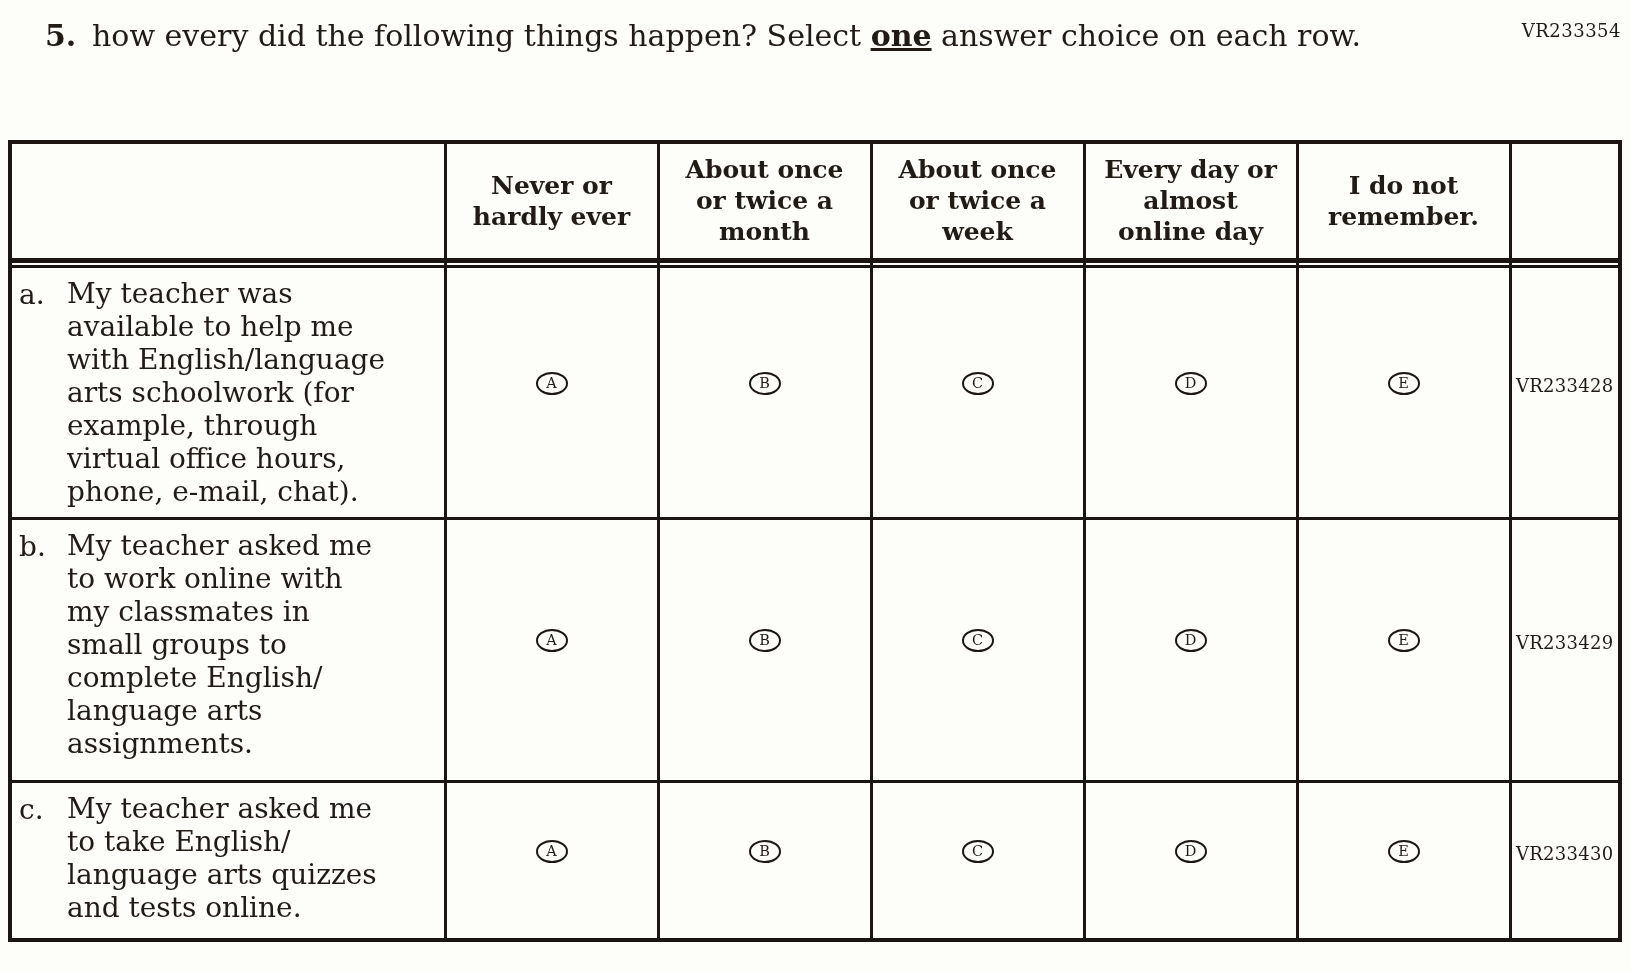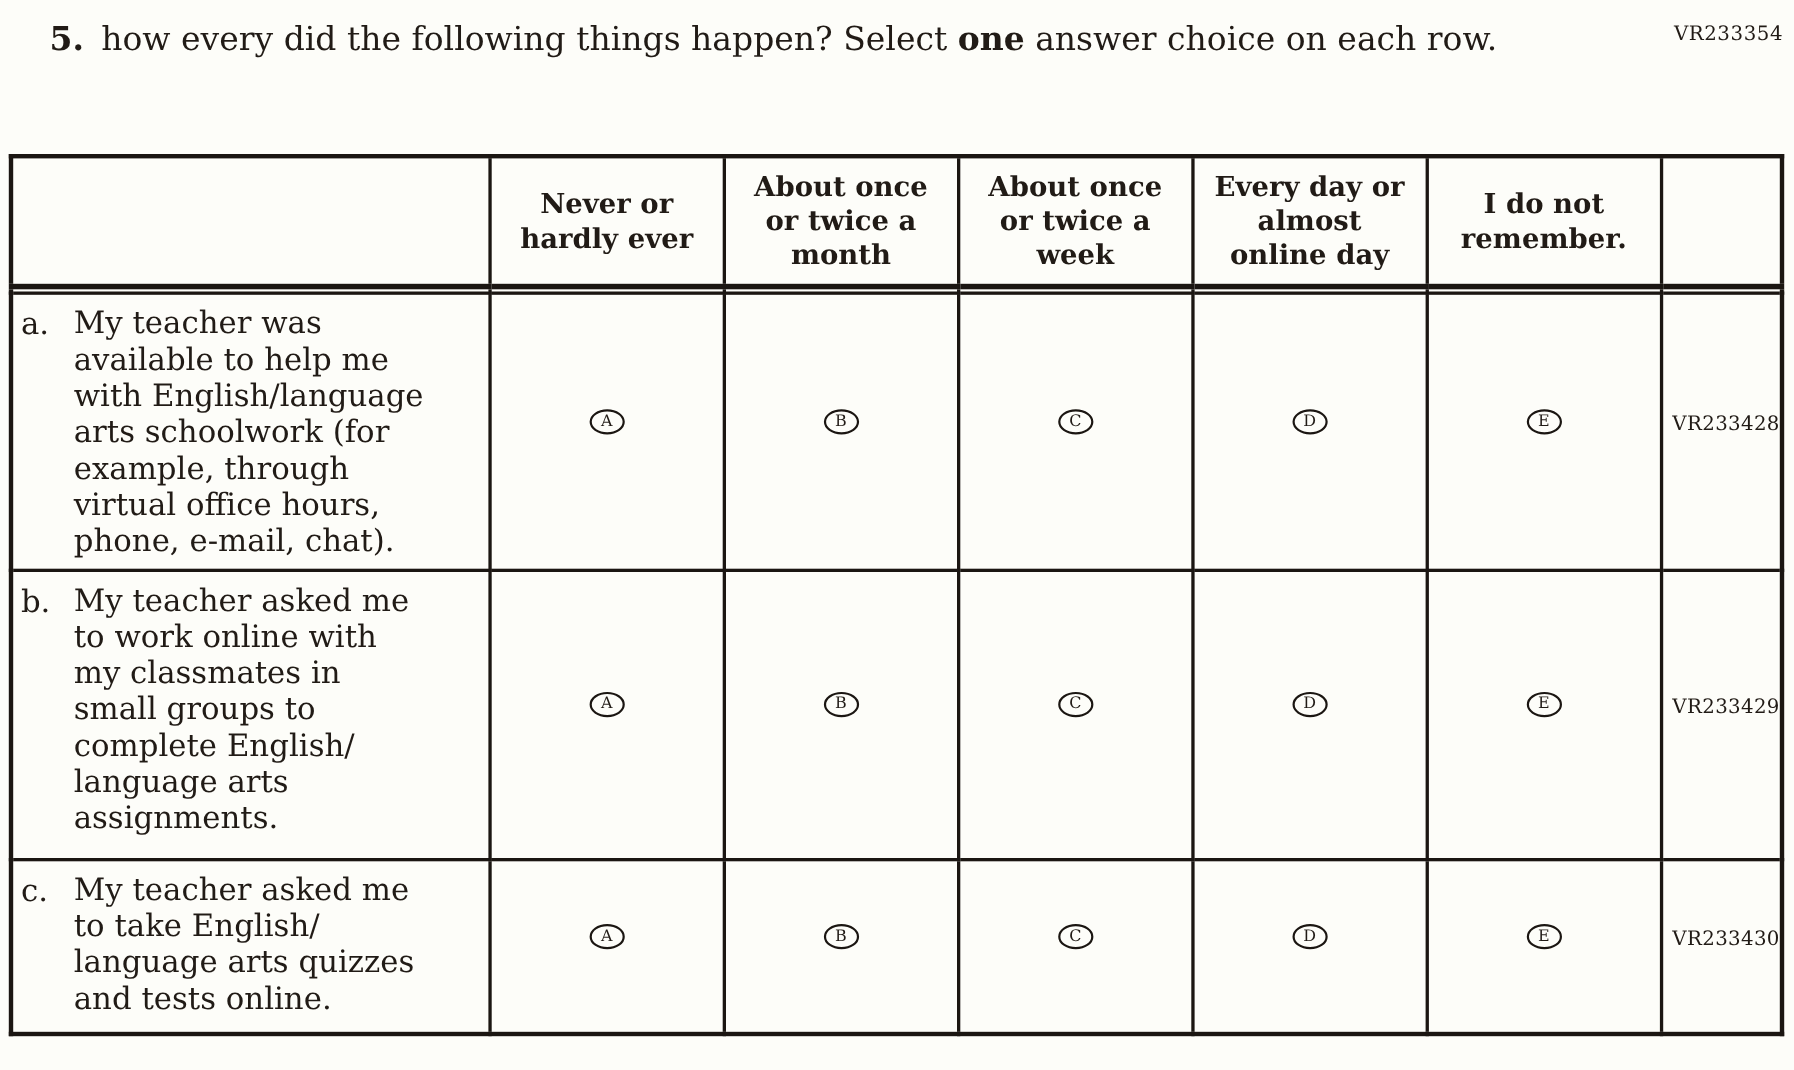--- a/index.html
+++ b/index.html
@@ -28,21 +28,21 @@
     left: 45px;
     display: flex;
     font-size: 30px;
     line-height: 39px;
   }
   .qnum {
     width: 47px;
     font-weight: bold;
     flex: 0 0 auto;
   }
-  .qtext b { font-weight: bold; }
+  .qtext b { font-weight: bold; text-decoration: underline; }
 
   
   .grid-wrap {
     position: absolute;
     top: 140px;
     left: 8px;
   }
   table {
     border-collapse: collapse;
     table-layout: fixed;
@@ -100,21 +100,21 @@
     width: 32px;
     height: 23px;
     border: 2.5px solid #1b1612;
     border-radius: 50%;
     font-size: 14.5px;
     line-height: 1;
     cursor: pointer;
   }
   td.code-cell {
     font-size: 18px;
-    text-align: right;
+    text-align: center;
     padding-bottom: 14px;
     letter-spacing: 0.3px;
   }
 </style>
 </head>
 <body>
 
 <div class="form-code">VR233354</div>
 
 <div class="question">

